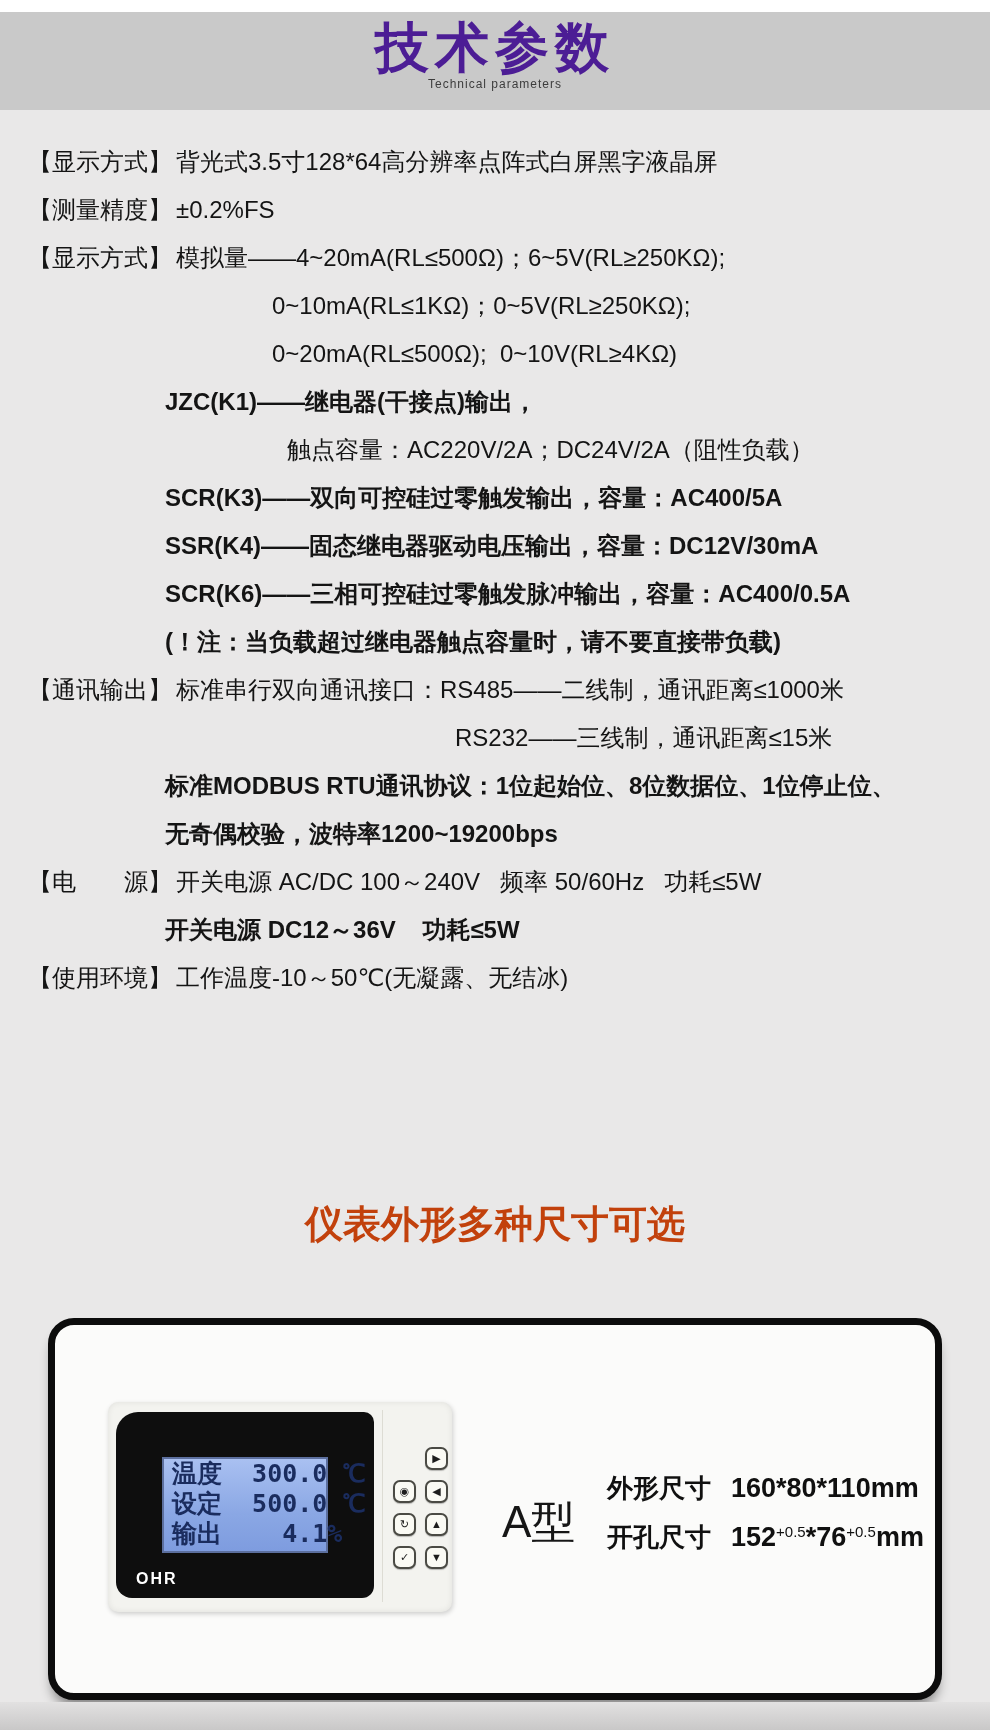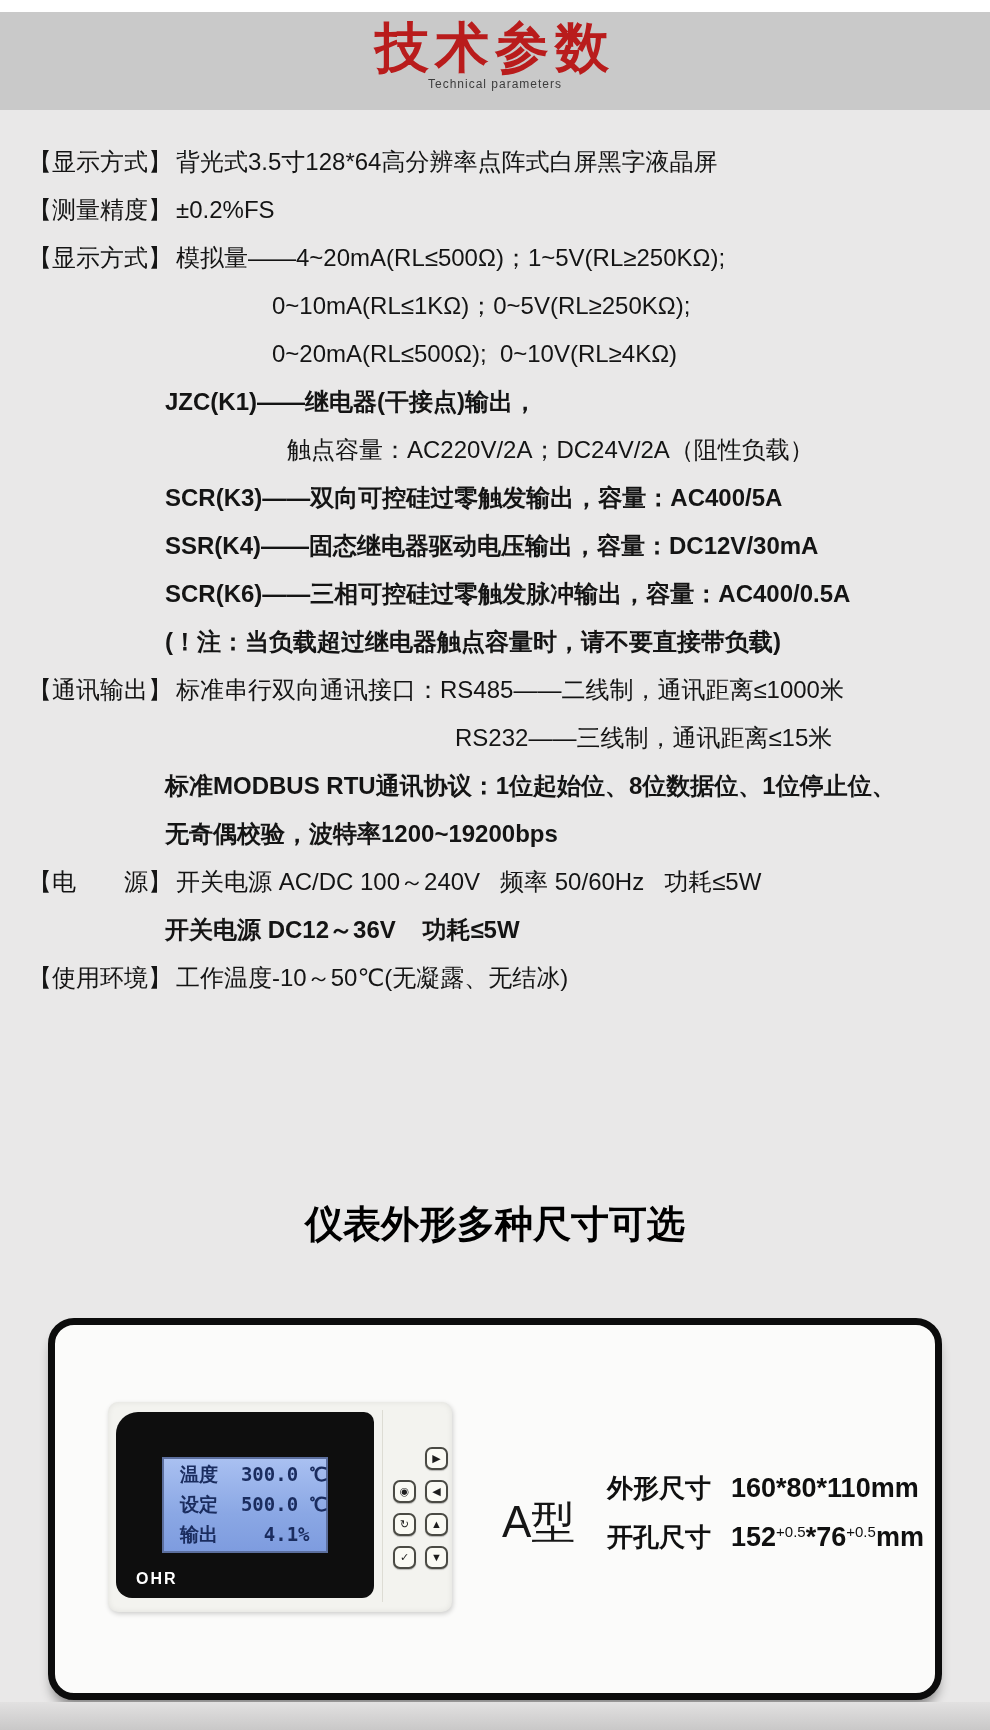--- a/index.html
+++ b/index.html
@@ -4,49 +4,49 @@
 <style>
   html,body{margin:0;padding:0;}
   body{
     width:990px;height:1730px;position:relative;overflow:hidden;
     background:#e9e8e8;
     font-family:"Liberation Sans","DejaVu Sans",sans-serif;
     color:#141414;
   }
   .top-strip{position:absolute;top:0;left:0;width:100%;height:12px;background:#ffffff;}
   .band{position:absolute;top:12px;left:0;width:100%;height:98px;background:#c9c9c9;text-align:center;}
-  .band-title{padding-top:4px;font-size:54px;font-weight:bold;letter-spacing:6px;color:#b91c1c;line-height:1.15;}
+  .band-title{padding-top:4px;font-size:54px;font-weight:bold;letter-spacing:6px;color:#4c1d95;line-height:1.15;}
   .band-sub{font-size:12px;color:#3d3d3d;letter-spacing:1px;line-height:1;}
 
   .specs{position:absolute;top:138px;left:28px;right:16px;}
   .line{height:48px;display:flex;align-items:center;font-size:24px;color:#141414;white-space:pre;}
   .i1{padding-left:137px;font-weight:bold;}
   .i2{padding-left:244px;}
   .i3{padding-left:259px;}
   .i4{padding-left:427px;}
   .spec-label{margin-right:4px;text-align:right;}
 
   .sec-heading{position:absolute;top:1200px;left:0;width:100%;text-align:center;
-    font-size:38px;font-weight:600;color:#000000;line-height:48px;}
+    font-size:38px;font-weight:600;color:#c2410c;line-height:48px;}
 
   .pbox{position:absolute;left:48px;top:1318px;width:894px;height:382px;box-sizing:border-box;
     background:#fbfbfa;border:7px solid #0c0c0c;border-radius:26px;
     box-shadow:0 10px 12px -4px rgba(0,0,0,.45);}
 
   .device{position:absolute;left:53px;top:77px;width:344px;height:210px;}
   .device-body{position:absolute;left:0;top:0;width:100%;height:100%;
     background:#f3f3ef;border-radius:10px;
     box-shadow:inset 0 0 6px rgba(0,0,0,.08),1px 2px 5px rgba(0,0,0,.18);}
   .bezel{position:absolute;left:8px;top:10px;width:258px;height:186px;background:#0e0e0e;
     border-radius:22px 10px 12px 16px;}
   .lcd{position:absolute;left:46px;top:45px;width:166px;height:96px;box-sizing:border-box;
     background:linear-gradient(180deg,#a9c0f1 0%,#8aa7e4 60%,#7e9cdf 100%);
     border:2px solid #5c6f9e;}
-  .lcd-row{font-family:"DejaVu Sans Mono",monospace;font-weight:bold;font-size:19px;
-    color:#1a2c5e;white-space:pre;line-height:30px;padding-left:16px;}
+  .lcd-row{font-family:"DejaVu Sans Mono",monospace;font-weight:bold;font-size:25px;
+    color:#1a2c5e;white-space:pre;line-height:30px;padding-left:8px;}
   .brand{position:absolute;left:20px;bottom:10px;color:#ffffff;font-weight:bold;
     font-size:16px;letter-spacing:2px;}
   .kp-divider{position:absolute;left:274px;top:8px;width:1px;height:192px;background:#dddcd4;}
   .key{position:absolute;width:23px;height:23px;box-sizing:border-box;border:2px solid #4a4a44;
     border-radius:7px;background:#fafaf4;display:flex;align-items:center;justify-content:center;
     font-size:11px;color:#1c1c1c;box-shadow:0 1px 1px rgba(0,0,0,.25);line-height:1;}
   .k-r1{left:317px;top:45px;}  .k-r2{left:317px;top:78px;}
   .k-r3{left:317px;top:111px;} .k-r4{left:317px;top:144px;}
   .k-l2{left:285px;top:78px;}  .k-l3{left:285px;top:111px;} .k-l4{left:285px;top:144px;}
 
@@ -66,21 +66,21 @@
 <div class="top-strip"></div>
 
 <div class="band">
   <div class="band-title">技术参数</div>
   <div class="band-sub">Technical parameters</div>
 </div>
 
 <div class="specs">
   <div class="line"><span class="spec-label">【显示方式】</span><span>背光式3.5寸128*64高分辨率点阵式白屏黑字液晶屏</span></div>
   <div class="line"><span class="spec-label">【测量精度】</span><span>±0.2%FS</span></div>
-  <div class="line"><span class="spec-label">【显示方式】</span><span>模拟量——4~20mA(RL≤500Ω)；1~5V(RL≥250KΩ);</span></div>
+  <div class="line"><span class="spec-label">【显示方式】</span><span>模拟量——4~20mA(RL≤500Ω)；6~5V(RL≥250KΩ);</span></div>
   <div class="line i2"><span>0~10mA(RL≤1KΩ)；0~5V(RL≥250KΩ);</span></div>
   <div class="line i2"><span>0~20mA(RL≤500Ω);  0~10V(RL≥4KΩ)</span></div>
   <div class="line i1"><span>JZC(K1)——继电器(干接点)输出，</span></div>
   <div class="line i3"><span>触点容量：AC220V/2A；DC24V/2A（阻性负载）</span></div>
   <div class="line i1"><span>SCR(K3)——双向可控硅过零触发输出，容量：AC400/5A</span></div>
   <div class="line i1"><span>SSR(K4)——固态继电器驱动电压输出，容量：DC12V/30mA</span></div>
   <div class="line i1"><span>SCR(K6)——三相可控硅过零触发脉冲输出，容量：AC400/0.5A</span></div>
   <div class="line i1"><span>(！注：当负载超过继电器触点容量时，请不要直接带负载)</span></div>
   <div class="line"><span class="spec-label">【通讯输出】</span><span>标准串行双向通讯接口：RS485——二线制，通讯距离≤1000米</span></div>
   <div class="line i4"><span>RS232——三线制，通讯距离≤15米</span></div>

